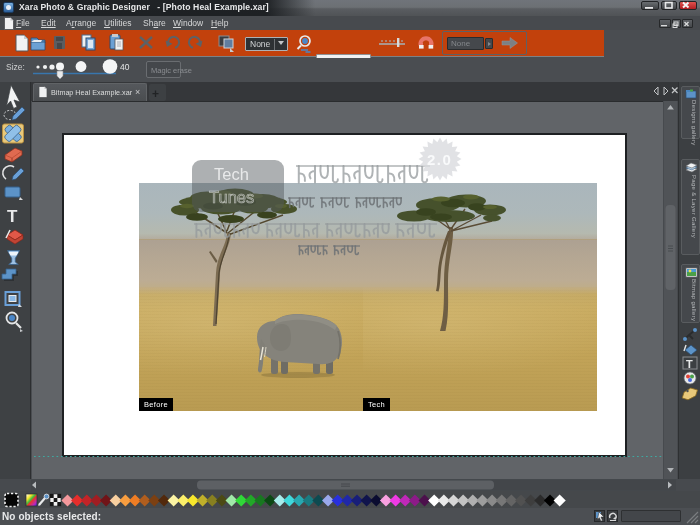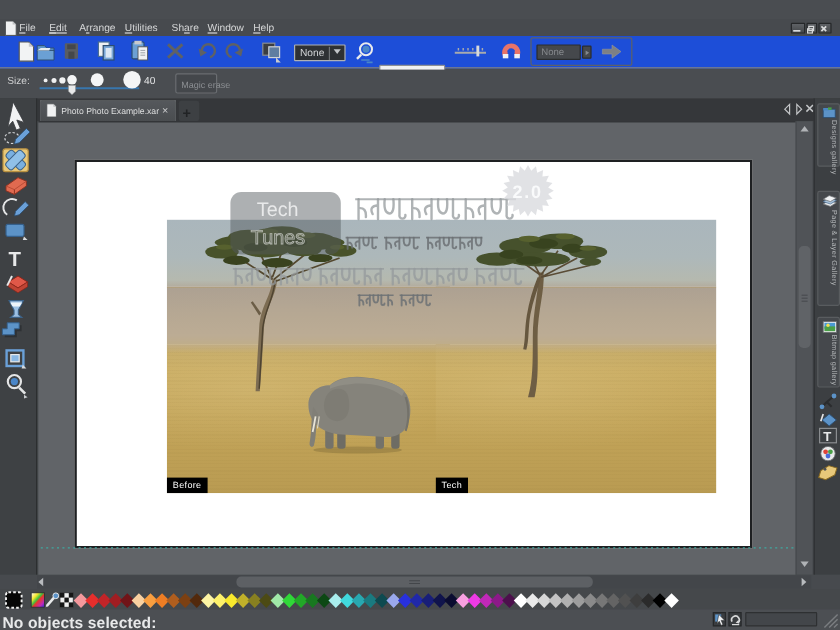--- a/index.html
+++ b/index.html
@@ -15,21 +15,21 @@
 .appicon:after{content:"";position:absolute;left:2px;top:2px;width:5px;height:5px;border-radius:50%;background:#e8f0f8;}
 .wbtn{position:absolute;top:1px;height:9px;border-radius:2px;border:1px solid #222426;}
 .wbtn.min{left:641px;width:18px;background:linear-gradient(#6a6e72,#3f4245);}
 .wbtn.max{left:661px;width:16px;background:linear-gradient(#6a6e72,#3f4245);}
 .wbtn.cls{left:679px;width:18px;background:linear-gradient(#e0524f,#b01f22);}
 
 #menubar{left:0;top:16px;width:700px;height:14px;background:#474a4e;}
 #menubar span{position:absolute;top:2px;font-size:8.5px;color:#d6d7d8;}
 .mdibtn{position:absolute;height:9px;background:linear-gradient(#5f6266,#44474a);border:1px solid #26282a;border-radius:1px;}
 
-#toolbar{left:0;top:30px;width:700px;height:27px;background:#1d4ed8;border-bottom:1px solid #7e8184;}
+#toolbar{left:0;top:30px;width:604px;height:27px;background:#c2410c;border-bottom:1px solid #7e8184;}
 #sizerow{left:0;top:58px;width:700px;height:24px;background:#4a4d51;}
 
 #tabrow{left:0;top:82px;width:700px;height:19px;background:#35373a;}
 #tab1{position:absolute;left:33px;top:1px;width:114px;height:18px;background:linear-gradient(#55585c,#4a4d50);border:1px solid #606366;border-bottom:none;border-radius:2px 2px 0 0;}
 
 #lefttools{left:0;top:82px;width:31px;height:397px;background:#3e4144;border-right:1px solid #2c2e30;}
 #canvas{left:32px;top:101px;width:631px;height:378px;background:#616468;border-top:1px solid #2a2c2e;overflow:hidden;}
 #page{position:absolute;left:30px;top:31px;width:565px;height:324px;background:#fff;border:2px solid #1e2022;}
 #vsb{left:663px;top:101px;width:15px;height:378px;background:#474a4e;}
 #rightpanel{left:678px;top:82px;width:22px;height:397px;background:#3c3f42;border-left:1px solid #2e3032;}
@@ -44,20 +44,32 @@
 .plain{position:absolute;left:0;top:56px;width:100%;height:48px;border-top:1px solid rgba(135,122,102,0.28);background:linear-gradient(#ada192 0%,#b5a793 40%,#bcac94 85%,#bfad8a 100%);}
 .grass{position:absolute;left:0;top:104px;width:100%;height:124px;
  background:linear-gradient(rgba(192,173,140,0.8) 0%,rgba(192,173,140,0) 6%),repeating-linear-gradient(0deg,rgba(110,88,32,0.04) 0 1px,rgba(0,0,0,0) 1px 3px),
  radial-gradient(120% 60% at 30% 30%,rgba(255,244,205,0.14),rgba(0,0,0,0) 70%),
  linear-gradient(#c4aa68 0%,#c9ab60 18%,#c3a458 50%,#b99b52 100%);}
 .lab{position:absolute;left:0;bottom:0;height:13px;background:#000;color:#fff;font-size:7.5px;line-height:13px;padding:0 5px;letter-spacing:0.3px;}
 </style>
 </head>
 <body>
 <div id="app">
+  <div class="abs" id="titlebar">
+    <div class="appicon"></div>
+    <div class="ttext">Xara Photo &amp; Graphic Designer&nbsp;&nbsp;&nbsp;- [Photo Heal Example.xar]</div>
+    <div class="wbtn min"></div>
+      <div class="wbtn max"></div>
+      <div class="wbtn cls"></div>
+    <svg width="60" height="12" style="position:absolute;left:640px;top:0;">
+      <rect x="5" y="7" width="8" height="1.8" fill="#e8e9ea"></rect>
+      <rect x="25.5" y="2.5" width="6.5" height="5.5" fill="none" stroke="#e8e9ea" stroke-width="1.6"></rect>
+      <path d="M43,2.5 l5.5,5 m0,-5 l-5.5,5" stroke="#f4f5f6" stroke-width="2"></path>
+    </svg>
+  </div>
   <div class="abs" id="menubar">
     <svg width="12" height="13" style="position:absolute;left:3px;top:1px;">
       <path d="M1.5,0.5 h6 l3,3 v9 h-9 z" fill="#f0f1f2" stroke="#4a4d50" stroke-width="0.8"></path>
       <path d="M7.5,0.5 l3,3 h-3 z" fill="#c0c2c4"></path>
     </svg>
     <span style="left:16px;"><u>F</u>ile</span>
     <span style="left:41px;text-decoration:underline;"><u>E</u>dit</span>
     <span style="left:66px;">A<u>r</u>range</span>
     <span style="left:104px;"><u>U</u>tilities</span>
     <span style="left:143px;">Sh<u>a</u>re</span>
@@ -158,21 +170,21 @@
     <div style="position:absolute;left:146px;top:3px;width:35px;height:17px;background:#44474b;border:1px solid #6a6d71;border-radius:2px;">
       <span style="position:absolute;left:4px;top:4px;font-size:7.5px;color:#8b8e92;white-space:nowrap;">Magic erase</span>
     </div>
   </div>
   <div class="abs" id="tabrow">
     <div id="tab1">
       <svg width="10" height="12" style="position:absolute;left:4px;top:2px;">
         <path d="M1,0.5 h5.5 l2.5,2.5 v8.5 h-8 z" fill="#f0f1f2" stroke="#4a4d50" stroke-width="0.7"></path>
         <path d="M6.5,0.5 l2.5,2.5 h-2.5 z" fill="#c0c2c4"></path>
       </svg>
-      <span style="position:absolute;left:17px;top:3.5px;font-size:7.2px;color:#dcdddd;white-space:nowrap;">Photo Photo Example.xar</span>
+      <span style="position:absolute;left:17px;top:3.5px;font-size:7.2px;color:#dcdddd;white-space:nowrap;">Bitmap Heal Example.xar</span>
       <span style="position:absolute;left:101px;top:3px;font-size:9px;color:#c8c9ca;">×</span>
     </div>
     <div style="position:absolute;left:149px;top:2px;width:17px;height:17px;background:#3d4043;border-radius:2px;">
       <span style="position:absolute;left:3px;top:2.5px;font-size:12px;font-weight:bold;color:#212325;">+</span>
     </div>
     <svg width="40" height="19" style="position:absolute;left:650px;top:0;">
       <path d="M8,5 l-4,4 l4,4 z" fill="none" stroke="#c2c4c6" stroke-width="1"></path>
       <path d="M14,5 l4,4 l-4,4 z" fill="none" stroke="#c2c4c6" stroke-width="1"></path>
       <path d="M22,5.5 l5.5,5.5 m0,-5.5 l-5.5,5.5" stroke="#c2c4c6" stroke-width="1.3"></path>
     </svg>
@@ -480,21 +492,21 @@
       <rect x="507.10" y="5.20" width="8.6" height="8.6" fill="#646464" transform="rotate(45 511.40 9.50)"></rect>
       <rect x="516.75" y="5.20" width="8.6" height="8.6" fill="#515151" transform="rotate(45 521.05 9.50)"></rect>
       <rect x="526.40" y="5.20" width="8.6" height="8.6" fill="#3e3e3e" transform="rotate(45 530.70 9.50)"></rect>
       <rect x="536.05" y="5.20" width="8.6" height="8.6" fill="#2b2b2b" transform="rotate(45 540.35 9.50)"></rect>
       <rect x="545.70" y="5.20" width="8.6" height="8.6" fill="#000000" transform="rotate(45 550.00 9.50)"></rect>
       <rect x="555.35" y="5.20" width="8.6" height="8.6" fill="#ffffff" transform="rotate(45 559.65 9.50)"></rect>
 
     </svg>
   </div>
   <div class="abs" id="statusbar">
-    <div style="position:absolute;left:2px;top:3px;font-size:13px;font-weight:bold;color:#e8e9ea;letter-spacing:0.1px;">No objects selected:</div>
+    <div style="position:absolute;left:2px;top:3px;font-size:10px;font-weight:bold;color:#e8e9ea;letter-spacing:0.1px;">No objects selected:</div>
     <div style="position:absolute;left:594px;top:2px;width:11px;height:12px;background:#3a3d40;border:1px solid #26282a;">
       <span style="position:absolute;left:1px;top:1px;width:5px;height:6px;background:#5c93c8;"></span>
       <svg width="9" height="10" style="position:absolute;left:2px;top:1px;">
           <path d="M2,0 l5,5 l-3,0 l1.5,3.5 l-1.6,0.7 l-1.5,-3.5 l-2,2 z" fill="#f0f1f2" stroke="#26282a" stroke-width="0.5"></path>
         </svg>
     </div>
     <div style="position:absolute;left:607px;top:2px;width:11px;height:12px;background:#3a3d40;border:1px solid #26282a;">
       <svg width="10" height="11" style="position:absolute;left:0;top:0;">
           <path d="M2,7 a3.2,3.2 0 1 1 5,1" fill="none" stroke="#d8d9da" stroke-width="1.4"></path>
           <path d="M7.5,5.5 l0.5,3 l-3,-0.5 z" fill="#d8d9da"></path>

